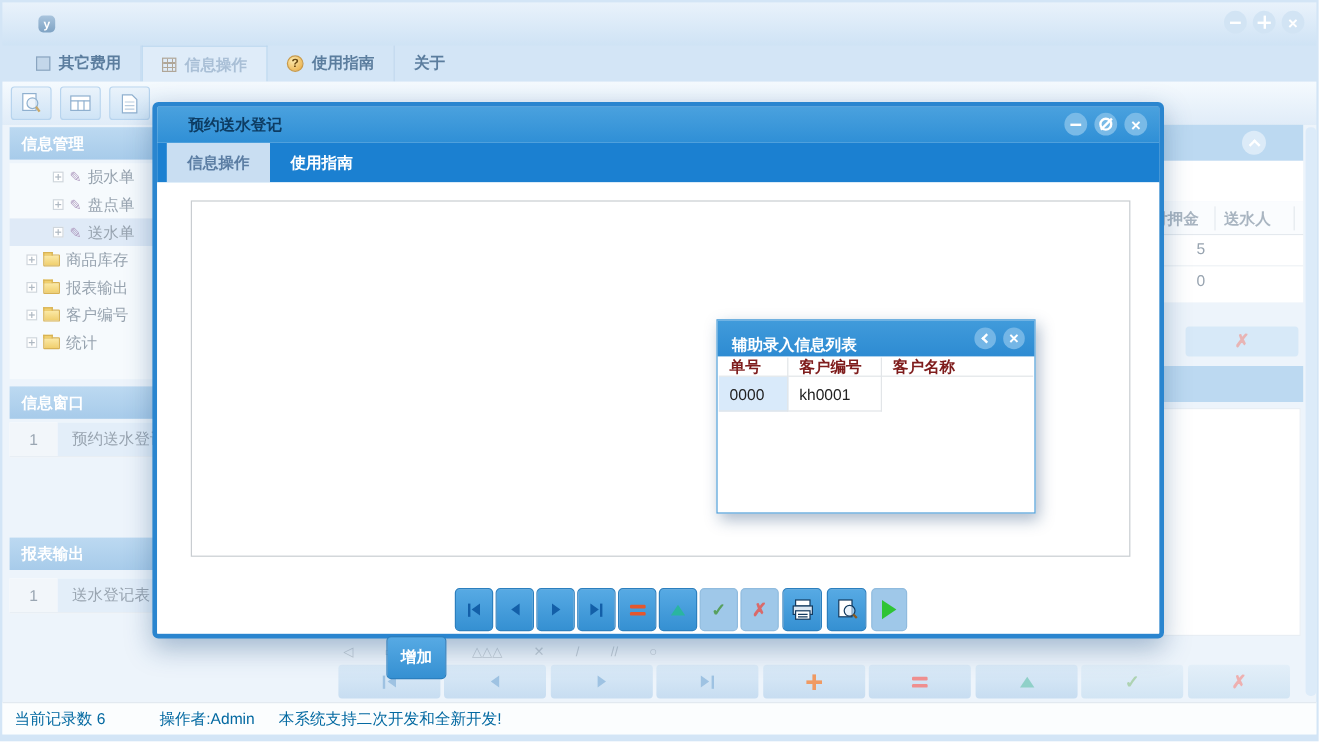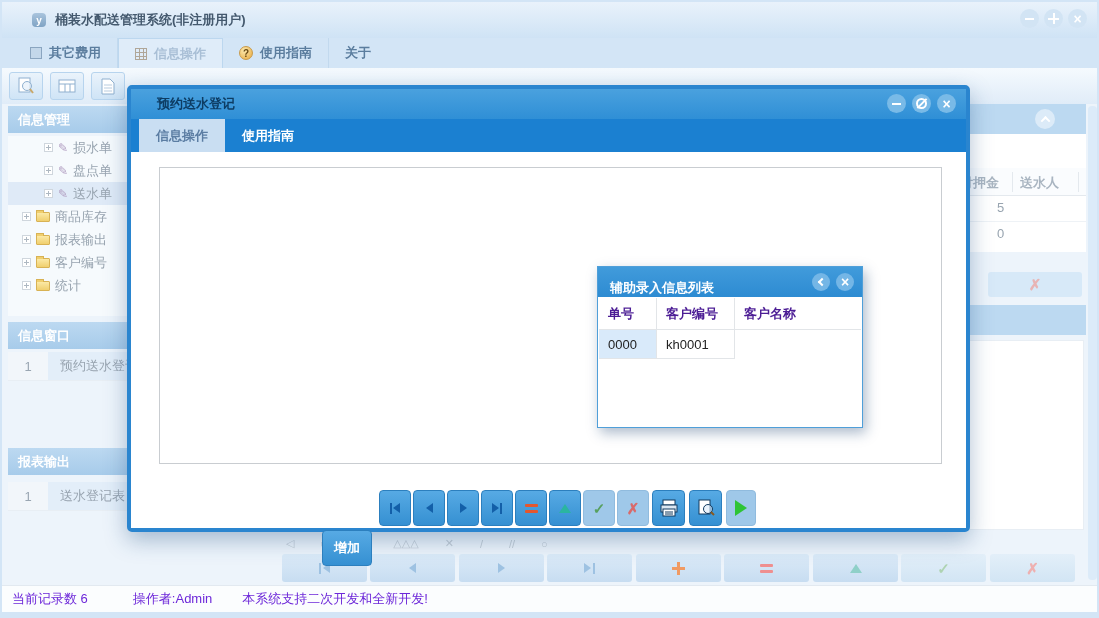--- a/index.html
+++ b/index.html
@@ -102,21 +102,21 @@
 
   
   .sliver { position: absolute; left: 286px; top: 534px; width: 520px; height: 16px; display: flex; gap: 26px;
     color: #c3ccd4; font-size: 11px; align-items: flex-end; overflow: hidden; }
 
   
   .scroll-strip { position: absolute; left: 1088px; top: 106px; width: 9px; height: 474px; background: #dcebf9; border-radius: 4px; }
 
   
   .statusbar { position: absolute; left: 2px; top: 585px; width: 1095px; height: 27px; background: #fbfdfe;
-    border-top: 1px solid #e2e9f0; display: flex; align-items: center; font-size: 13px; color: #6d28d9; }
+    border-top: 1px solid #e2e9f0; display: flex; align-items: center; font-size: 13px; color: #0369a1; }
   .statusbar span { margin-right: 0; }
 
   
   .modal { position: absolute; left: 127px; top: 85px; width: 843px; height: 447px; background: #fff;
     border: 4px solid #2a85cf; border-radius: 5px; box-shadow: 0 8px 22px rgba(25, 75, 125, 0.35); z-index: 10; }
   .modal-title { height: 30px; background: linear-gradient(#4aa1de, #2f8fd6); display: flex; align-items: center; position: relative; }
   .modal-title .t { margin-left: 26px; font-size: 13px; font-weight: bold; color: #0d3c63; }
   .mctl { position: absolute; right: 10px; top: 5px; display: flex; gap: 6px; }
   .circ.mid { background: #79bae7; }
   .modal-tabs { height: 33px; background: #1b80d1; display: flex; padding-left: 8px; }
@@ -135,34 +135,33 @@
     border: 1px solid #4f9fd9; box-shadow: 3px 5px 12px rgba(20, 60, 110, 0.35); z-index: 20; }
   .popup-title { height: 30px; background: linear-gradient(#419bdb, #2d8bd2); display: flex; align-items: center; position: relative; }
   .popup-title .t { margin-left: 12px; font-size: 13px; font-weight: bold; color: #fff; margin-top: 12px; }
   .pctl { position: absolute; right: 8px; top: 6px; display: flex; gap: 6px; }
   .circ.pop { width: 18px; height: 18px; background: #74b6e6; }
   .chev-left { width: 6px; height: 6px; border-left: 2px solid #fff; border-bottom: 2px solid #fff; transform: rotate(45deg); margin-left: 2px; }
   .ptable { position: absolute; left: 1px; top: 31px; width: 262px; }
   .prow { display: flex; }
   .pcell { border-right: 1px solid #e2e5e8; border-bottom: 1px solid #e2e5e8; padding-left: 9px; display: flex; align-items: center; }
   .pcell.c1 { width: 58px; } .pcell.c2 { width: 78px; } .pcell.c3 { width: 126px; border-right: none; font-family: Liberation Mono, monospace; }
-  .phead .pcell { height: 32px; font-size: 13px; font-weight: bold; color: #4c1d95; }
+  .phead .pcell { height: 16px; font-size: 13px; font-weight: bold; color: #7f1d1d; }
   .pdata .pcell { height: 29px; font-size: 13px; color: #222; }
   .pdata .pcell.c1 { background: #d9eafa; }
   .pdata .pcell.c3 { font-size: 14px; }
 </style>
 </head>
 <body>
 
 <div id="app">
   <div class="frame"></div>
 
   <div class="titlebar">
     <div class="app-icon">y</div>
-    <div class="title-text">桶装水配送管理系统(非注册用户)</div>
   </div>
   <div class="winctl" style="right:12px;">
     <div class="circ pale">
         <div class="bar"></div>
       </div>
     <div class="circ pale">
         <div class="plusglyph"></div>
       </div>
     <div class="circ pale">
         <div class="x">×</div>
@@ -336,21 +335,21 @@
     </div>
   <div class="wide-btn lighter" style="left:990px; color:#eeb0b0;">
       <span class="x-g">✗</span>
     </div>
 
   <div class="scroll-strip"></div>
 
   <div class="statusbar">
     <span style="margin-left:10px;">当前记录数 6</span>
     <span style="margin-left:45px;">操作者:Admin</span>
-    <span style="margin-left:30px;">本系统支持二次开发和全新开发!</span>
+    <span style="margin-left:20px;">本系统支持二次开发和全新开发!</span>
   </div>
 
   <div class="modal">
     <div class="modal-title">
       <span class="t">预约送水登记</span>
       <div class="mctl">
         <div class="circ mid">
             <div class="bar"></div>
           </div>
         <div class="circ mid">

